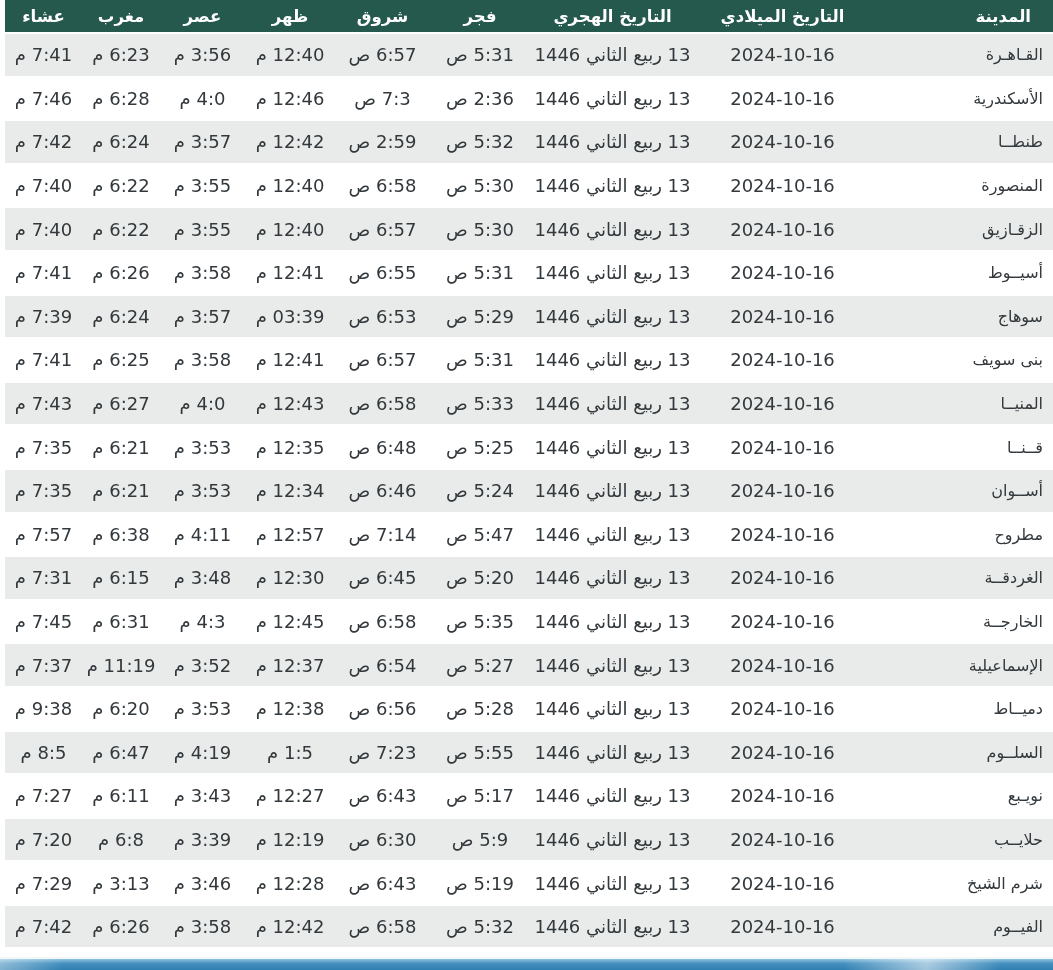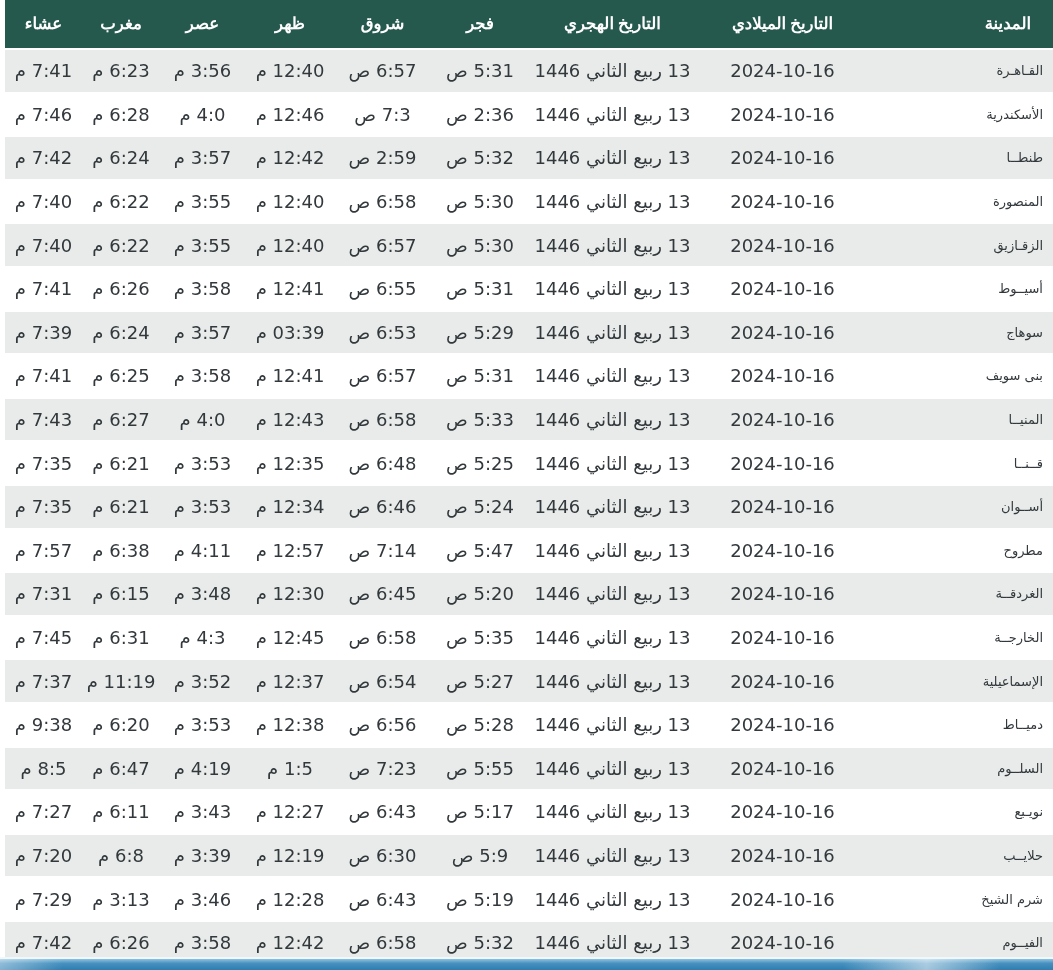--- a/index.html
+++ b/index.html
@@ -26,46 +26,45 @@
     table-layout: fixed;
     width: 1048px;
     margin-right: 0;
     margin-left: 5px;
   }
   table.prayer-table thead th {
     background: var(--header_bg, #25594e);
     color: var(--header_text, #ffffff);
     font-weight: bold;
     font-size: 16.5px;
-    height: 48px;
+    height: 32px;
     text-align: center;
     padding: 0;
     vertical-align: middle;
-    font-family: Liberation Serif, serif;
   }
   table.prayer-table thead th.city {
     text-align: right;
     padding-left: 0;
     padding-right: 22px;
   }
   table.prayer-table tbody td {
     height: 41.6px;
     border-top: 2px solid #ffffff;
     text-align: center;
     vertical-align: middle;
     font-size: 18px;
     color: var(--body_text, #32383c);
     padding: 0;
     white-space: nowrap;
     overflow: hidden;
   }
   table.prayer-table tbody td.city {
     text-align: right;
     padding-right: 10px;
-    font-size: 13px;
+    font-size: 16px;
   }
   table.prayer-table tbody tr.alt td {
     background: var(--row_alt_bg, #e8ebe9);
   }
   table.prayer-table tbody tr td {
     background: var(--row_bg, #ffffff);
   }
   table.prayer-table tbody tr.alt td {
     background: var(--row_alt_bg, #e8ebe9);
   }

